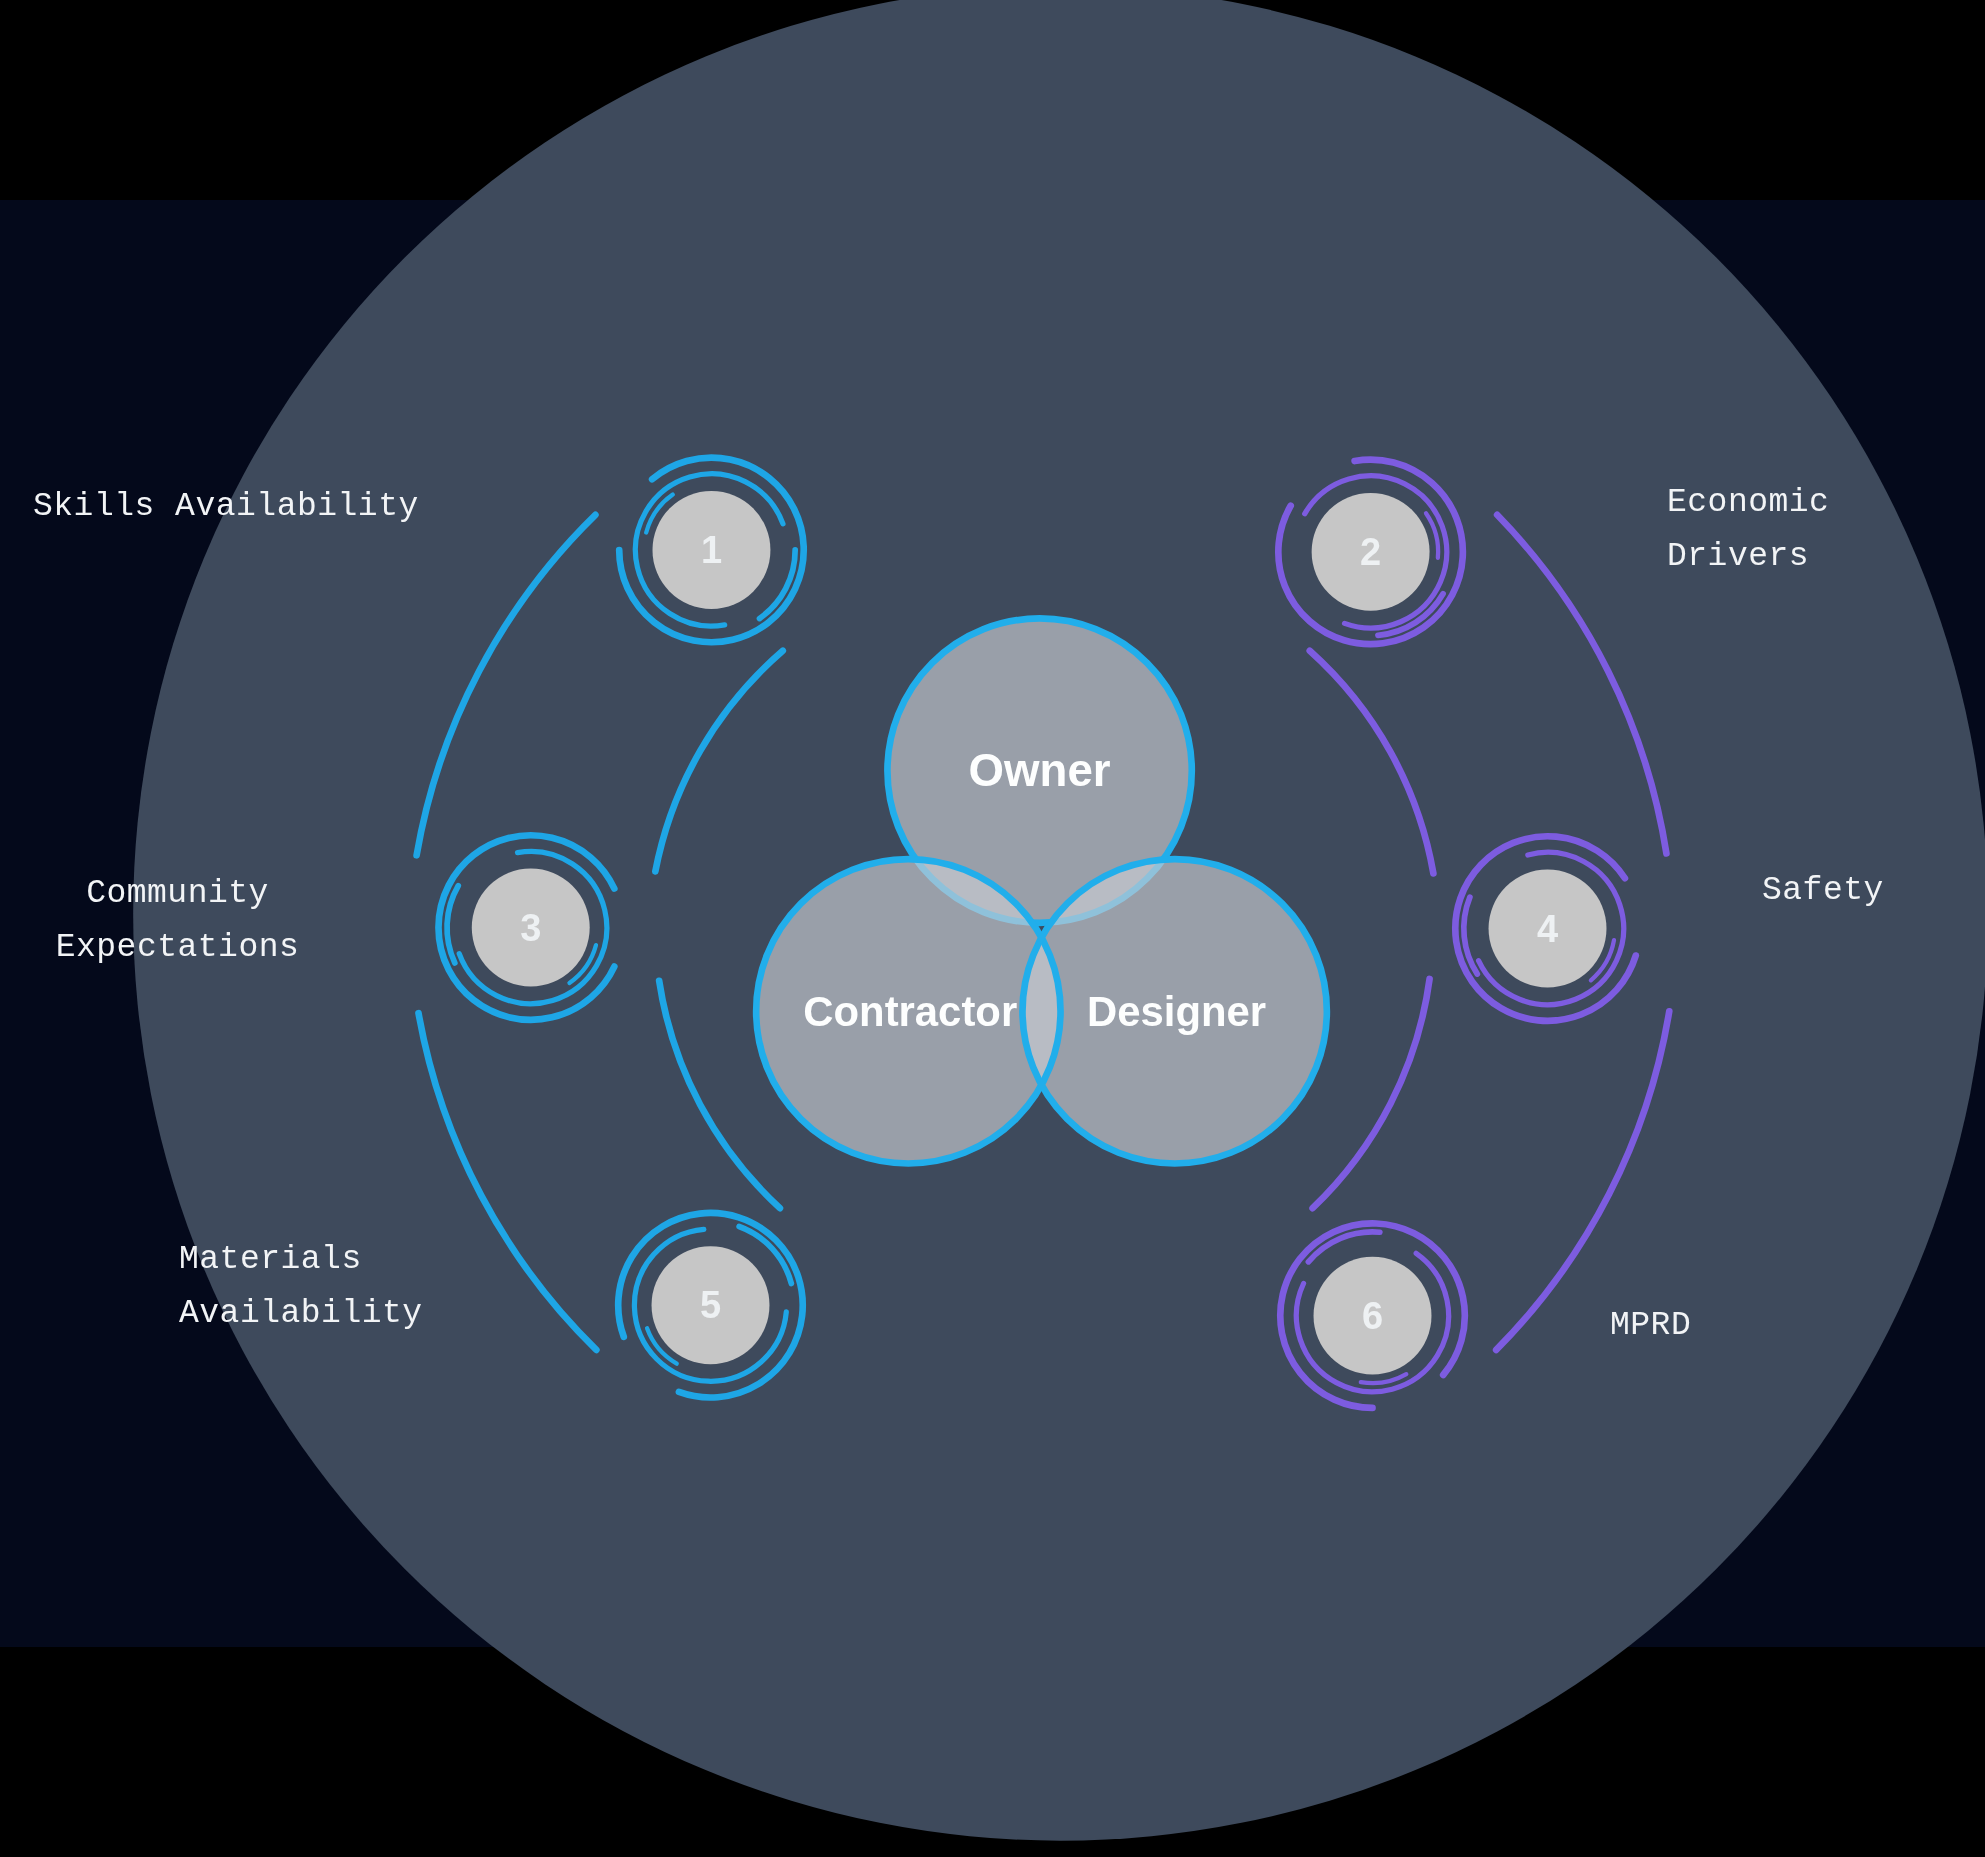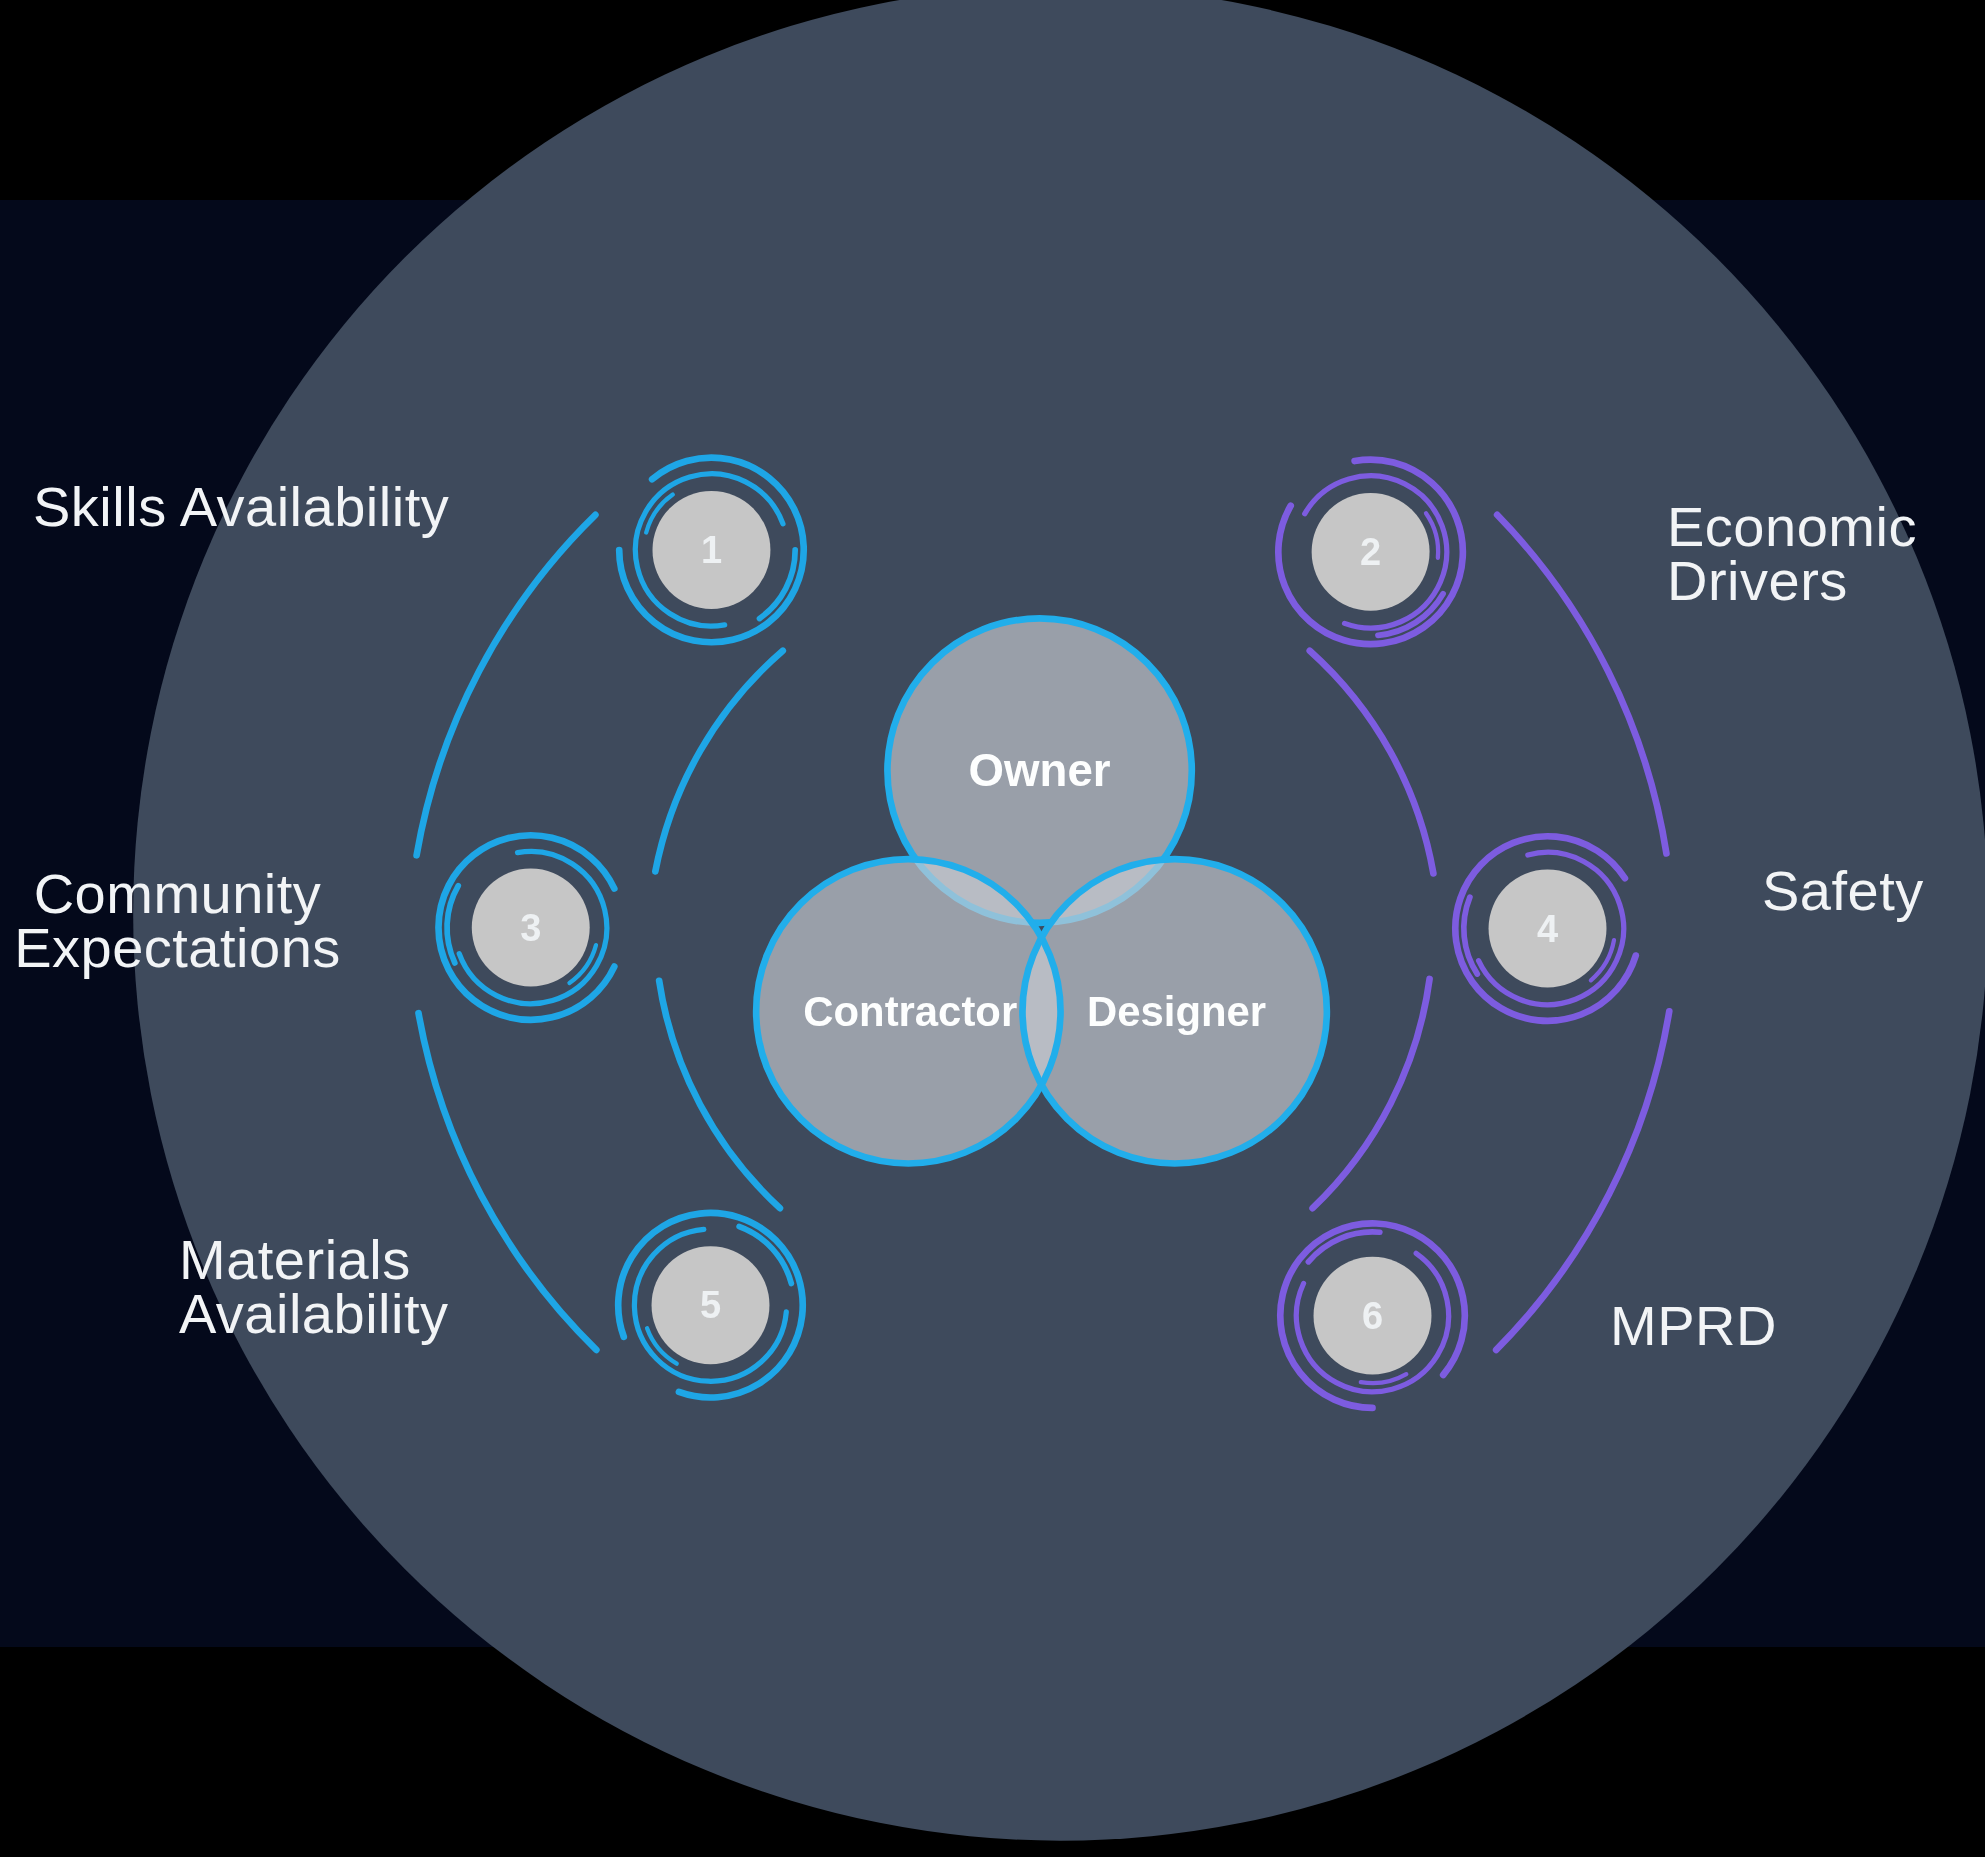--- a/index.html
+++ b/index.html
@@ -5,25 +5,26 @@
   html,body{margin:0;padding:0;background:#000;}
   .stage{
     position:relative;
     width:1986px;height:1858px;
     overflow:hidden;
     font-family:"Liberation Sans",sans-serif;
   }
   .stage svg{position:absolute;left:0;top:0;}
   .factor-label{
     position:absolute;
-    font-size:56px;
+    font-size:33px;
     line-height:54px;
     letter-spacing:0.5px;
     white-space:pre-line;
     font-weight:400;
+    font-family:Liberation Mono, monospace;
   }
   .node-num{
     font-family:"Liberation Sans",sans-serif;
     font-weight:bold;
     font-size:40px;
     text-anchor:middle;
   }
   .venn-label{
     font-family:"Liberation Sans",sans-serif;
     font-weight:bold;
@@ -97,21 +98,21 @@
       <circle cx="955" cy="1063" r="160" fill="rgba(201,204,209,0.66)"></circle>
       <circle cx="1235" cy="1063" r="160" fill="rgba(201,204,209,0.66)"></circle>
       <circle cx="955" cy="1063" r="160" fill="none" stroke="#21aeeb" stroke-width="7"></circle>
       <circle cx="1235" cy="1063" r="160" fill="none" stroke="#21aeeb" stroke-width="7"></circle>
       <text x="1093" y="826" class="venn-label" font-size="48" fill="#fdfefe">Owner</text>
       <text x="957" y="1079" class="venn-label" font-size="44" fill="#fdfefe">Contractor</text>
       <text x="1237" y="1079" class="venn-label" font-size="44" fill="#fdfefe">Designer</text>
     </svg>
   <div id="labels">
       <div class="factor-label" style="color: rgb(242, 244, 246); left: 33px; top: 480px;">Skills Availability</div>
-      <div class="factor-label" style="color: rgb(242, 244, 246); left: 1667px; top: 500px;">Economic
+      <div class="factor-label" style="color: rgb(242, 244, 246); left: 1667px; top: 476px;">Economic
 Drivers</div>
       <div class="factor-label" style="color: rgb(242, 244, 246); left: -70px; top: 867px; width: 495px; text-align: center;">Community
 Expectations</div>
       <div class="factor-label" style="color: rgb(242, 244, 246); left: 1762px; top: 864px;">Safety</div>
       <div class="factor-label" style="color: rgb(242, 244, 246); left: 179px; top: 1233px; width: 495px; ">Materials
 Availability</div>
       <div class="factor-label" style="color: rgb(242, 244, 246); left: 1610px; top: 1299px;">MPRD</div>
     </div>
 </div>
 

